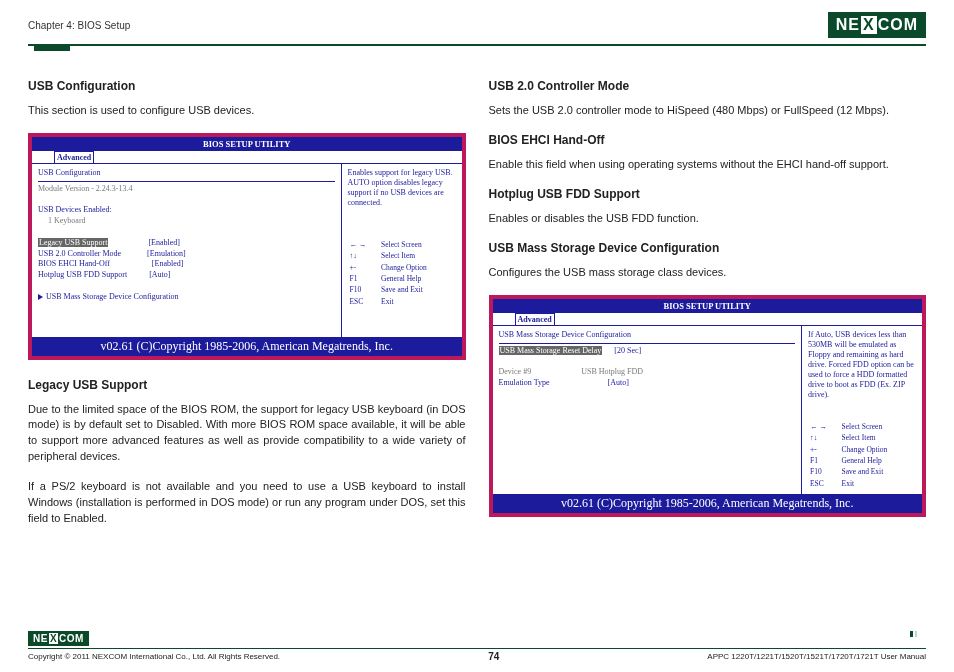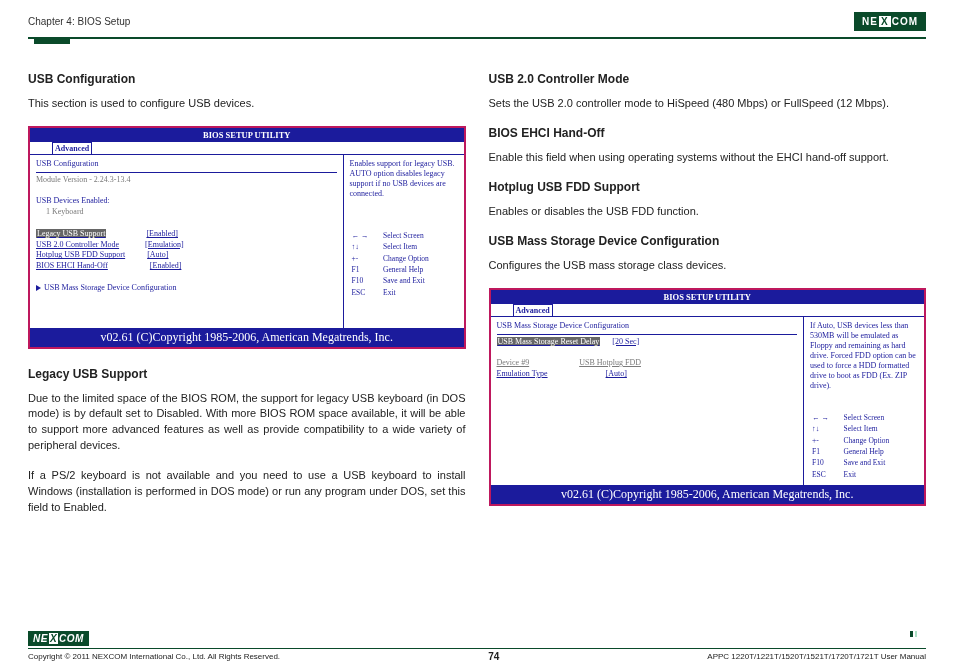--- a/index.html
+++ b/index.html
@@ -1,38 +1,38 @@
 <!DOCTYPE html>
 <html><head>
 <meta charset="utf-8">
 <style>
   * { box-sizing: border-box; margin: 0; padding: 0; }
   body { font-family: Arial, Helvetica, sans-serif; background: #fff; color: #222; width: 954px; height: 672px; position: relative; font-size: 11px; }
   .page { padding: 12px 28px 0 28px; }
   .header-row { display: flex; justify-content: space-between; align-items: center; padding-bottom: 6px; }
   .chapter-title { font-size: 10px; color: #333; }
-  .logo { display:flex; align-items:center; background:#0a4a2a; color:#fff; font-weight:bold; padding:4px 8px; font-size:10px; letter-spacing:1px; }
+  .logo { display:flex; align-items:center; background:#0a4a2a; color:#fff; font-weight:bold; padding:4px 8px; font-size:16px; letter-spacing:1px; }
   .logo .x { color:#fff; }
   .top-rule { height:2px; background:#0a4a2a; }
   .top-rule-accent { width:36px; height:6px; background:#0a4a2a; margin-top:-1px; margin-left:6px; }
   .columns { display:flex; gap:23px; margin-top:28px; }
   .col { flex:1; }
   h3 { font-size:12px; font-weight:bold; margin-bottom:10px; }
   p { font-size:11px; line-height:1.45; margin-bottom:14px; text-align:justify; }
-  .bios-box { border:2px solid #be185d; margin:6px 0 18px 0; background:#fff; font-family:"Times New Roman",serif; font-size:8px; color:#1b1b9c; }
+  .bios-box { border:4px solid #be185d; margin:6px 0 18px 0; background:#fff; font-family:"Times New Roman",serif; font-size:8px; color:#1b1b9c; }
   .bios-title { background:#1b1b9c; color:#fff; text-align:center; font-weight:bold; padding:2px 0; font-size:8.5px; }
   .bios-tabs { border-bottom:1px solid #1b1b9c; }
   .bios-tab { display:inline-block; border:1px solid #1b1b9c; border-bottom:none; padding:1px 2px; margin-left:22px; font-weight:bold; font-size:8px; }
   .bios-body { display:flex; }
   .bios-left { flex:1; padding:4px 6px; border-right:1px solid #1b1b9c; line-height:1.35; }
   .bios-right { width:120px; padding:4px 6px; line-height:1.25; }
   .bios-footer { background:#1b1b9c; color:#fff; text-align:center; padding:2px 0; font-size:12px; }
   .muted { color:#7a7a7a; }
   .selected { color:#fff; background:#666; padding:0 1px; }
-  .opt-row { white-space:pre;text-decoration:underline; }
+  .opt-row { white-space:pre; }
   .arrow { display:inline-block; width:0; height:0; border-top:3px solid transparent; border-bottom:3px solid transparent; border-left:5px solid #1b1b9c; margin-right:3px; vertical-align:middle; }
   .help-table { width:100%; font-size:7.5px; }
   .help-table td { vertical-align:top; padding-right:3px; }
   .footer { position:absolute; bottom:10px; left:28px; right:28px; }
   .footer-rule { height:1.5px; background:#0a4a2a; margin-bottom:2px; }
   .footer-row { display:flex; justify-content:space-between; align-items:center; font-size:8px; }
   .footer-logo { background:#0a4a2a; color:#fff; font-weight:bold; padding:2px 5px; font-size:10px; letter-spacing:0.5px; }
   .page-num { font-weight:bold; font-size:10px; }
   .footer-marks { display:flex; gap:2px; }
   .mark { width:6px; height:6px; background:#0a4a2a; }
@@ -64,22 +64,22 @@
           <div class="bios-left">
             <div>USB Configuration</div>
             <div style="border-top:1px solid #1b1b9c;margin:2px 0;"></div>
             <div class="muted">Module Version - 2.24.3-13.4</div>
             <br>
             <div>USB Devices Enabled:</div>
             <div class="muted" style="padding-left:10px">1 Keyboard</div>
             <br>
             <div class="opt-row"><span class="selected">Legacy USB Support</span><span style="display:inline-block;width:40px"></span><span>[Enabled]</span></div>
             <div class="opt-row"><span>USB 2.0 Controller Mode</span><span style="display:inline-block;width:26px"></span><span>[Emulation]</span></div>
+            <div class="opt-row"><span>BIOS EHCI Hand-Off</span><span style="display:inline-block;width:42px"></span><span>[Enabled]</span></div>
             <div class="opt-row"><span>Hotplug USB FDD Support</span><span style="display:inline-block;width:22px"></span><span>[Auto]</span></div>
-            <div class="opt-row"><span>BIOS EHCI Hand-Off</span><span style="display:inline-block;width:42px"></span><span>[Enabled]</span></div>
             <br>
             <div><span class="arrow"></span><span>USB Mass Storage Device Configuration</span></div>
             <div style="height:30px"></div>
           </div>
           <div class="bios-right">
             <div>Enables support for legacy USB. AUTO option disables legacy support if no USB devices are connected.</div>
             <div style="height:30px"></div>
             <table class="help-table">
               <tbody>
                   <tr>
@@ -177,21 +177,21 @@
               </table>
           </div>
         </div>
         <div class="bios-footer">v02.61 (C)Copyright 1985-2006, American Megatrends, Inc.</div>
       </div>
     </div>
   </div>
 </div>
 
 <div class="footer">
-  <div style="display:flex;justify-content:space-between;align-items:flex-start;margin-bottom:2px;font-style:italic;">
+  <div style="display:flex;justify-content:space-between;align-items:flex-start;margin-bottom:2px;">
     <div class="footer-logo">NE<span style="background:#fff;color:#0a4a2a;padding:0 1px;margin:0 1px;">X</span>COM</div>
     <div class="footer-marks">
       <div class="mark"></div>
         <div class="mark light"></div>
         <div style="width:100%"></div>
     </div>
   </div>
   <div class="footer-rule"></div>
   <div class="footer-row">
     <div>Copyright © 2011 NEXCOM International Co., Ltd. All Rights Reserved.</div>

